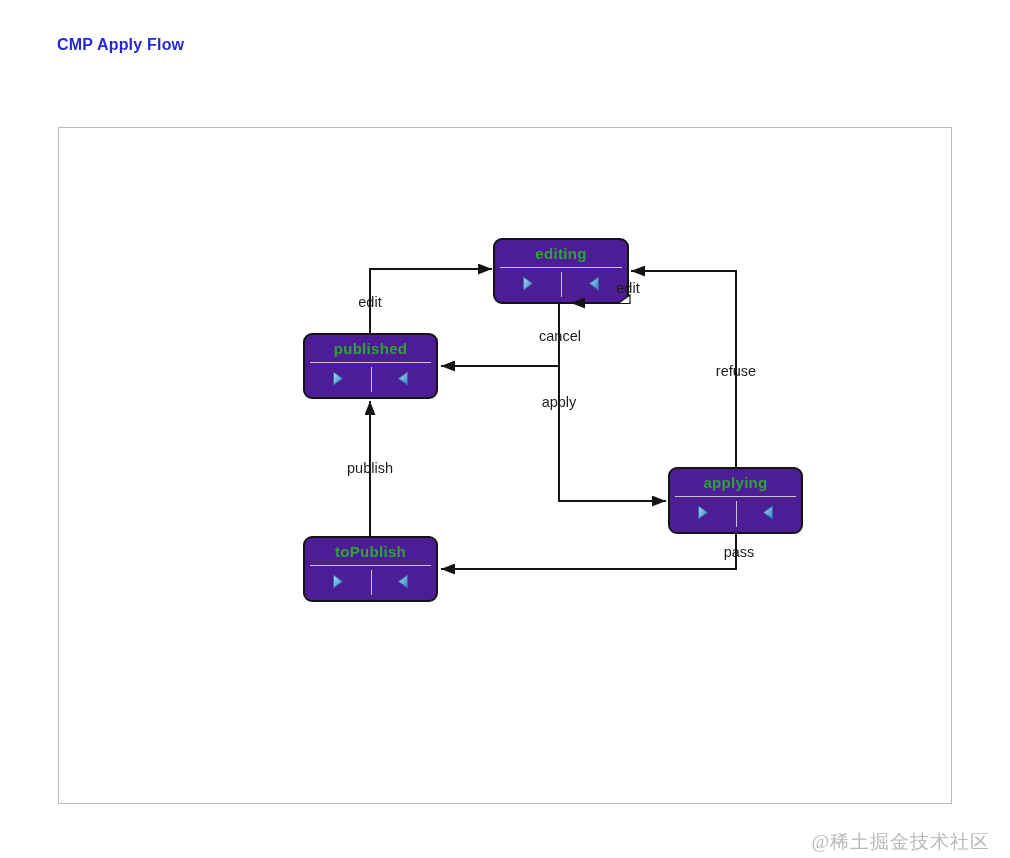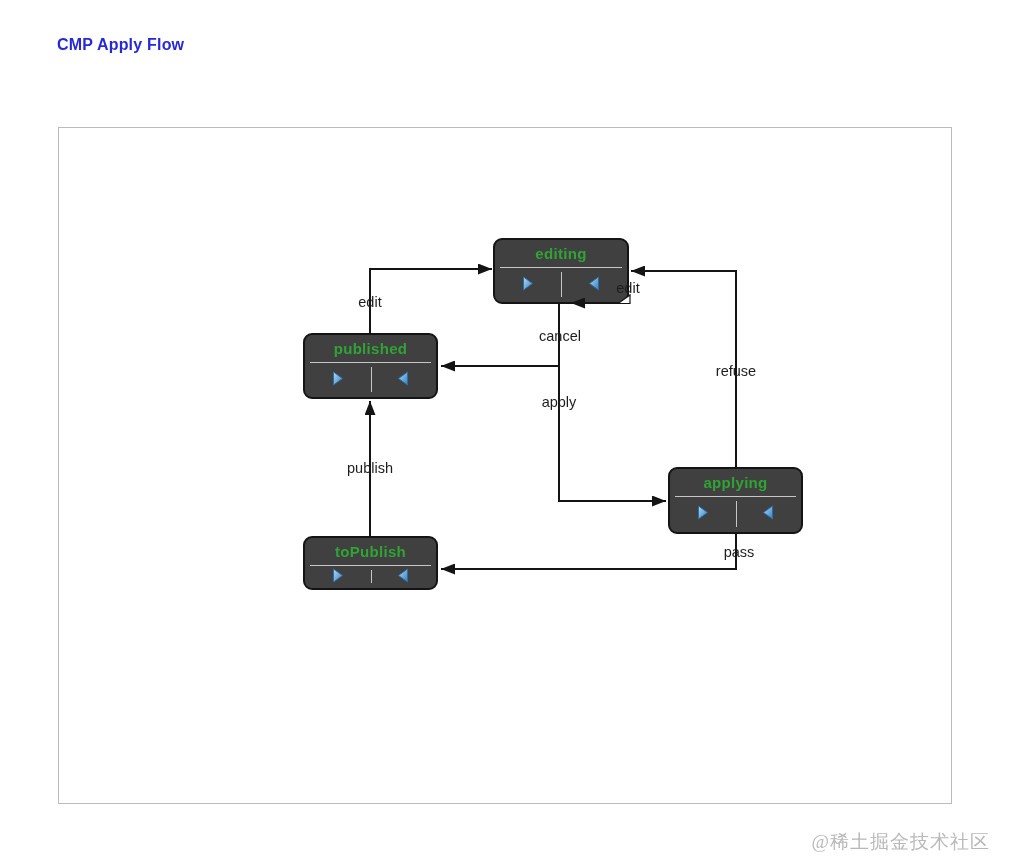--- a/index.html
+++ b/index.html
@@ -19,21 +19,21 @@
     position:absolute;left:58px;top:127px;width:892px;height:675px;
     border:1px solid var(--canvas-border);background:#ffffff;
   }
   .edge-layer{position:absolute;left:0;top:0;width:890px;height:673px;}
   .edge-line{fill:none;stroke:var(--line);stroke-width:2;}
   .edge-label{
     font-family:"Liberation Sans",sans-serif;font-size:14.5px;fill:var(--label);
     text-anchor:middle;dominant-baseline:central;
   }
   .node{
-    position:absolute;box-sizing:border-box;background:#404040;
+    position:absolute;box-sizing:border-box;background:#4c1d95;
     border:2px solid var(--node-border);border-radius:9px;
     display:flex;flex-direction:column;
   }
   .node-title{
     height:27px;display:flex;align-items:center;justify-content:center;
     font-size:15px;font-weight:700;color:var(--node-title);letter-spacing:0.3px;
   }
   .h-divider{height:1px;background:var(--divider);margin:0 5px;}
   .node-body{flex:1;position:relative;display:flex;}
   .v-divider{position:absolute;left:50%;top:4px;bottom:5px;width:1px;background:var(--divider);}
@@ -129,21 +129,21 @@
                 <linearGradient id="g2l" x1="0" y1="0" x2="1" y2="1">
                   <stop offset="0" stop-color="#b8d9f2"></stop>
                   <stop offset="1" stop-color="#2f80c3"></stop>
                 </linearGradient>
               </defs>
               <polygon points="10.5,1 1.5,7.5 10.5,14" fill="url(#g2l)" stroke="#2a6da8" stroke-width="1"></polygon>
             </svg></span>
         </span>
       </div>
     </div>
-    <div class="node" style="left: 244px; top: 408px; width: 135px; height: 54px;">
+    <div class="node" style="left: 244px; top: 408px; width: 135px; height: 66px;">
       <div class="node-title">toPublish</div>
       <div class="h-divider"></div>
       <div class="node-body">
         <span class="node-cell">
           <span><svg width="12" height="15" viewBox="0 0 12 15">
               <defs>
                 <linearGradient id="g3r" x1="0" y1="0" x2="1" y2="1">
                   <stop offset="0" stop-color="#b8d9f2"></stop>
                   <stop offset="1" stop-color="#2f80c3"></stop>
                 </linearGradient>

